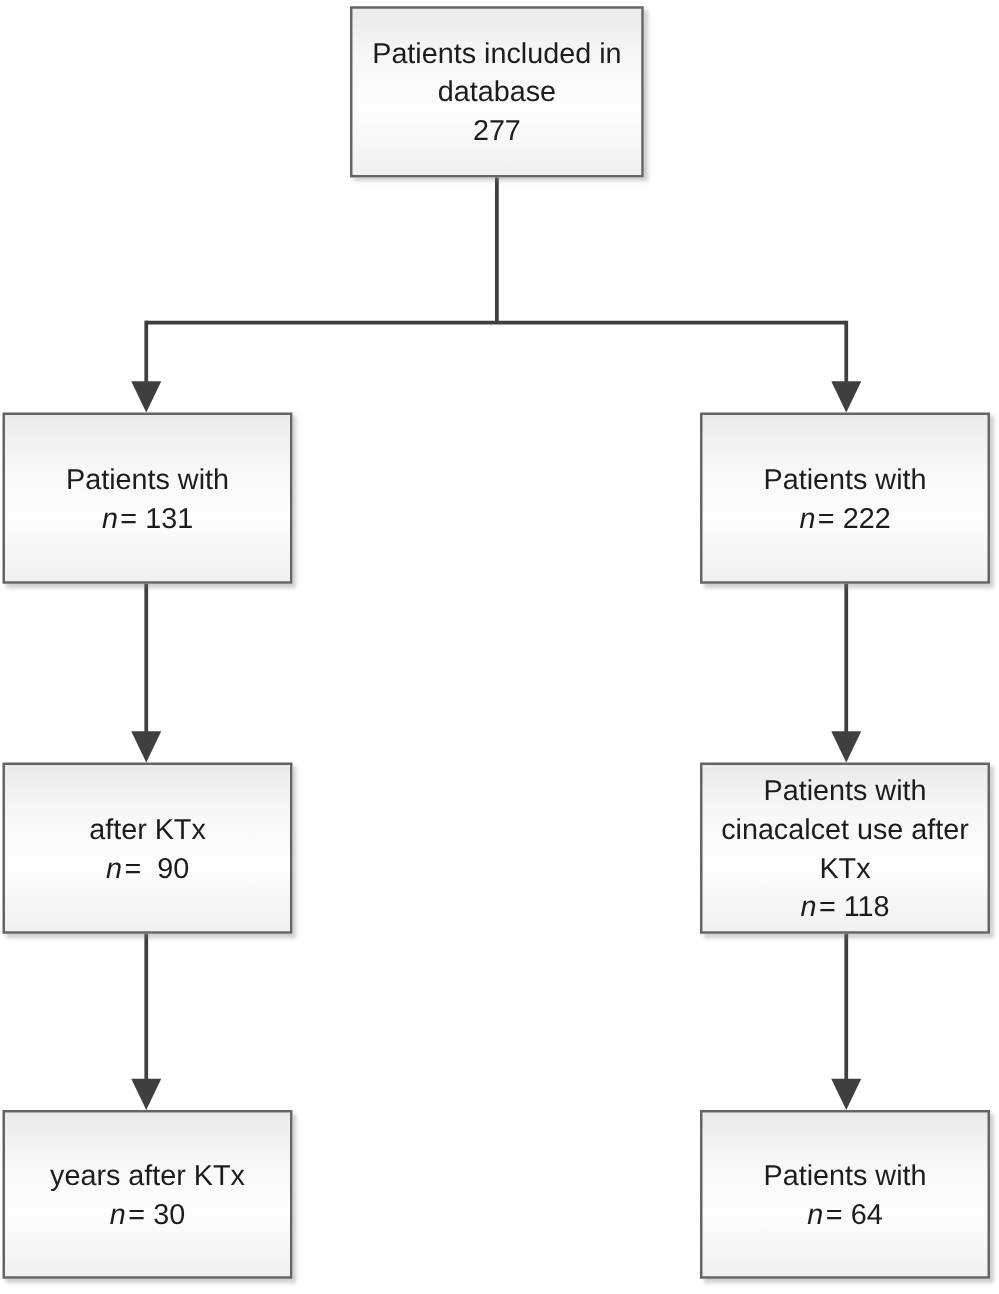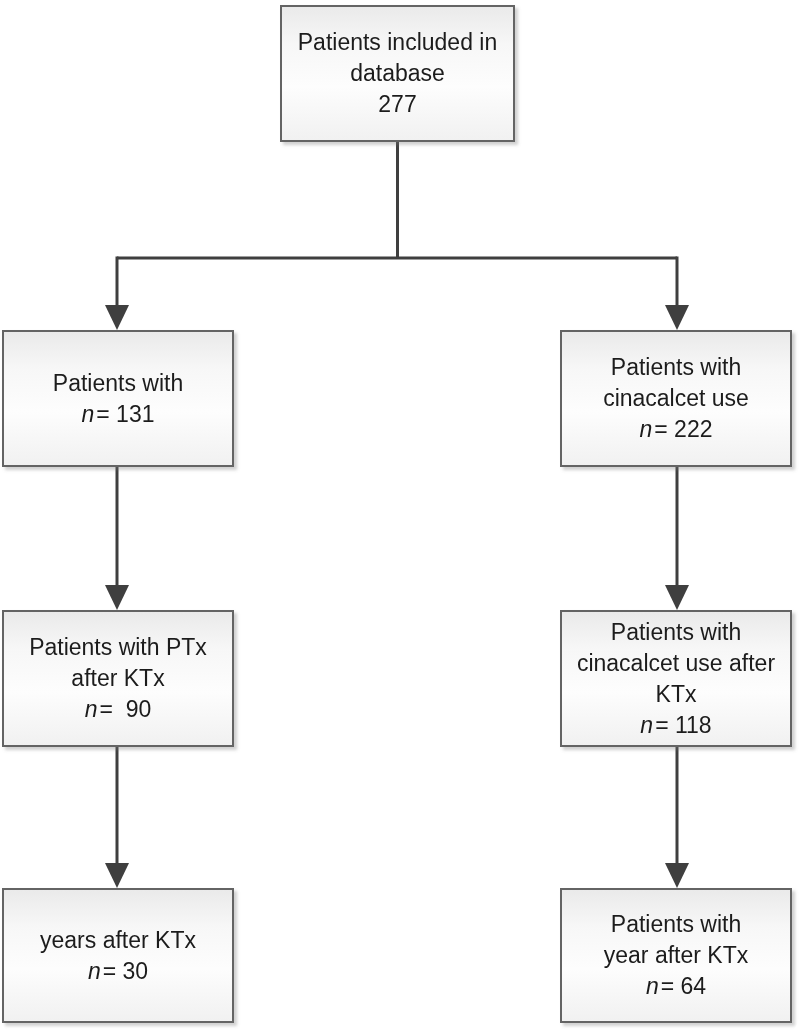--- a/index.html
+++ b/index.html
@@ -83,41 +83,38 @@
     <div class="line">277</div>
   </div>
 
   <div id="box-left1" class="box">
     <div class="line">Patients with</div>
     <div class="count"><i>n</i><span>= 131</span></div>
   </div>
 
   <div id="box-right1" class="box">
     <div class="line">Patients with</div>
-    <div class="line">cinacalcet use</div>
     <div class="count"><i>n</i><span>= 222</span></div>
   </div>
 
   <div id="box-left2" class="box">
-    <div class="line">Patients with PTx</div>
     <div class="line">after KTx</div>
     <div class="count"><i>n</i><span>=  90</span></div>
   </div>
 
   <div id="box-right2" class="box">
     <div class="line">Patients with</div>
     <div class="line">cinacalcet use after</div>
     <div class="line">KTx</div>
     <div class="count"><i>n</i><span>= 118</span></div>
   </div>
 
   <div id="box-left3" class="box">
     <div class="line">years after KTx</div>
     <div class="count"><i>n</i><span>= 30</span></div>
   </div>
 
   <div id="box-right3" class="box">
     <div class="line">Patients with</div>
-    <div class="line">year after KTx</div>
     <div class="count"><i>n</i><span>= 64</span></div>
   </div>
 
 </div>
 
 </body></html>

